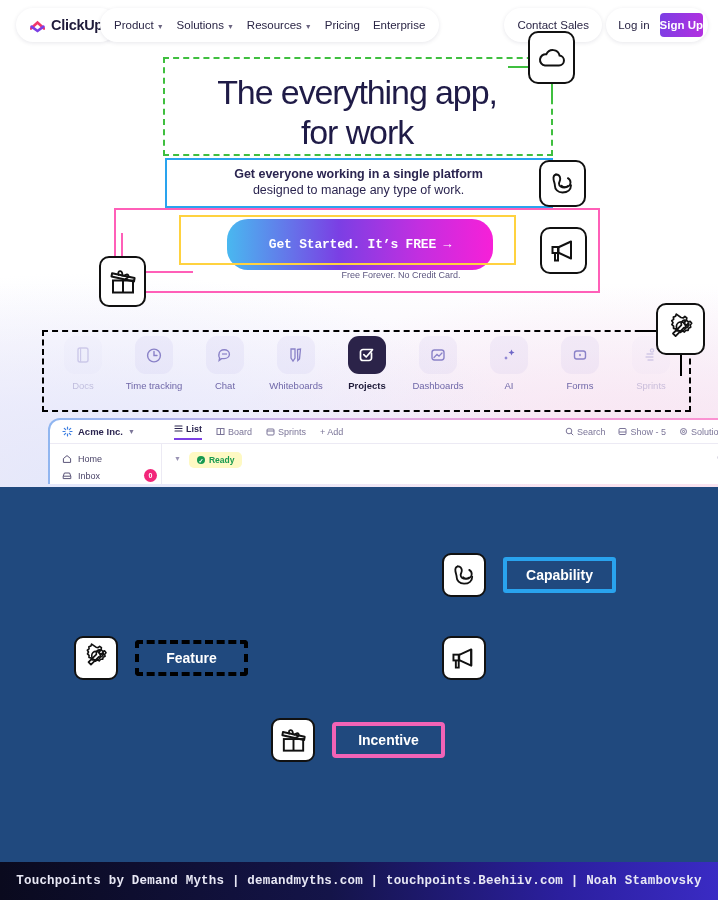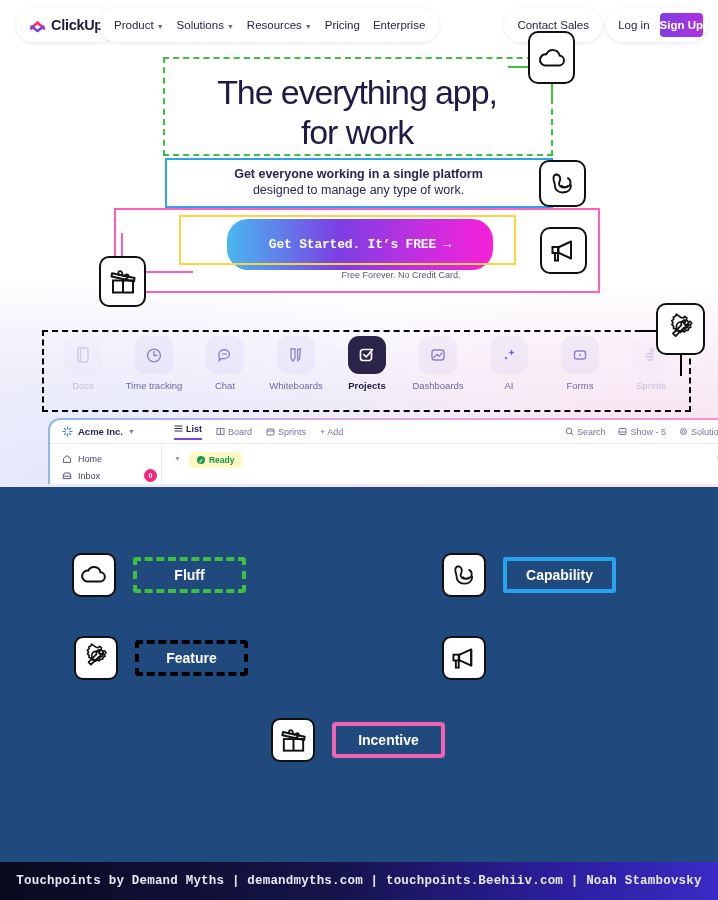--- a/index.html
+++ b/index.html
@@ -520,28 +520,20 @@
         <line x1="15" y1="13.5" x2="15" y2="25.5" stroke="#111" stroke-width="2"></line>
         <path d="M3.5 9.5 26 14.5l.6-3.4L4.1 6.2z" fill="none" stroke="#111" stroke-width="2" stroke-linejoin="round"></path>
         <path d="M11 8.5c-1.5-2.5-.5-4.5 1.2-4.3 1.7.2 2.4 2.6 2.2 5.3" fill="none" stroke="#111" stroke-width="1.8"></path>
         <path d="M15.5 9.5c1.7-2.3 4-2.6 4.8-1.2.8 1.4-.6 3-3.2 3.8" fill="none" stroke="#111" stroke-width="1.8"></path>
       </svg>
     </div>
   </div>
 
   <div class="legend">
 
-    <div class="lrow r1">
-      <div class="lbox">
-        <svg width="28" height="20" viewBox="0 0 28 20">
-          <path d="M7 16.5h13a4.6 4.6 0 0 0 .5-9.2A6.5 6.5 0 0 0 8.3 5.6 5.2 5.2 0 0 0 7 16.5Z" fill="none" stroke="#111" stroke-width="2"></path>
-        </svg>
-      </div>
-      <div class="ltag t-fluff">Fluff</div>
-    </div>
 
     <div class="lrow r2">
       <div class="lbox">
         <svg width="27" height="27" viewBox="0 0 28 28">
           <path d="M7 4.5c2.6 0 4 1.8 4.2 4 .2 2.3-1.2 3.4-1.2 5 0 2.6 2.6 4 5.2 4 3.6 0 6.3-2 6.3-5 0-2-1-3.4-2.6-4.3" fill="none" stroke="#111" stroke-width="1.9" stroke-linecap="round"></path>
           <path d="M7 4.5C5 5 4.2 7 4.6 9.6c.4 2.5 1.3 4 1.3 6.2 0 3.3 2.8 6.7 7.6 6.7 5.2 0 8.5-3 8.5-7.2" fill="none" stroke="#111" stroke-width="1.9" stroke-linecap="round"></path>
           <path d="M12.5 15.5c1.6 1.6 4.4 1.8 6.4.4" fill="none" stroke="#111" stroke-width="1.6" stroke-linecap="round"></path>
         </svg>
       </div>
       <div class="ltag t-capability">Capability</div>

